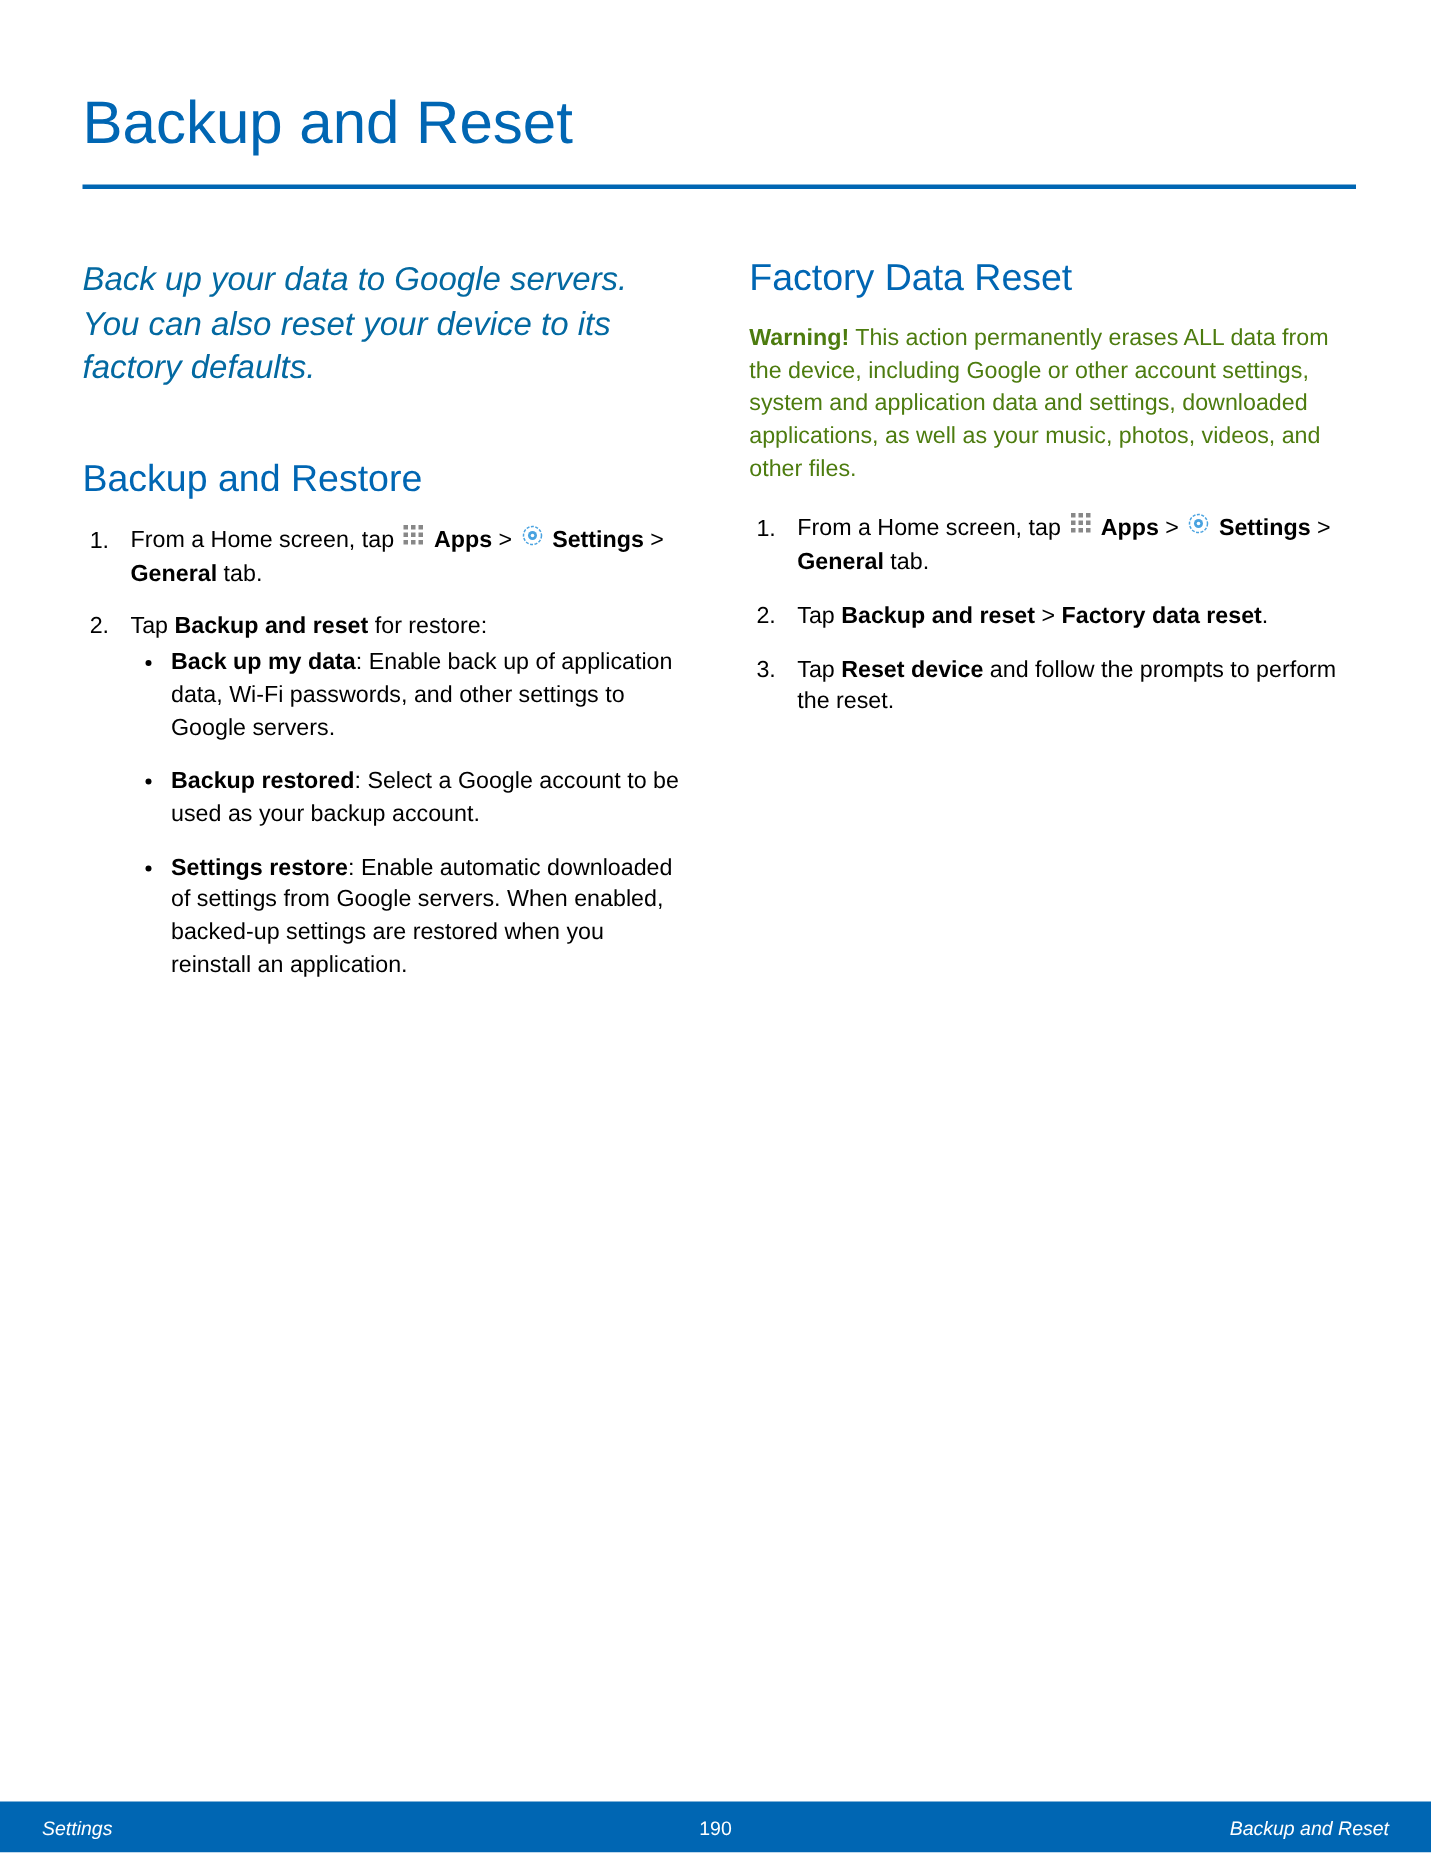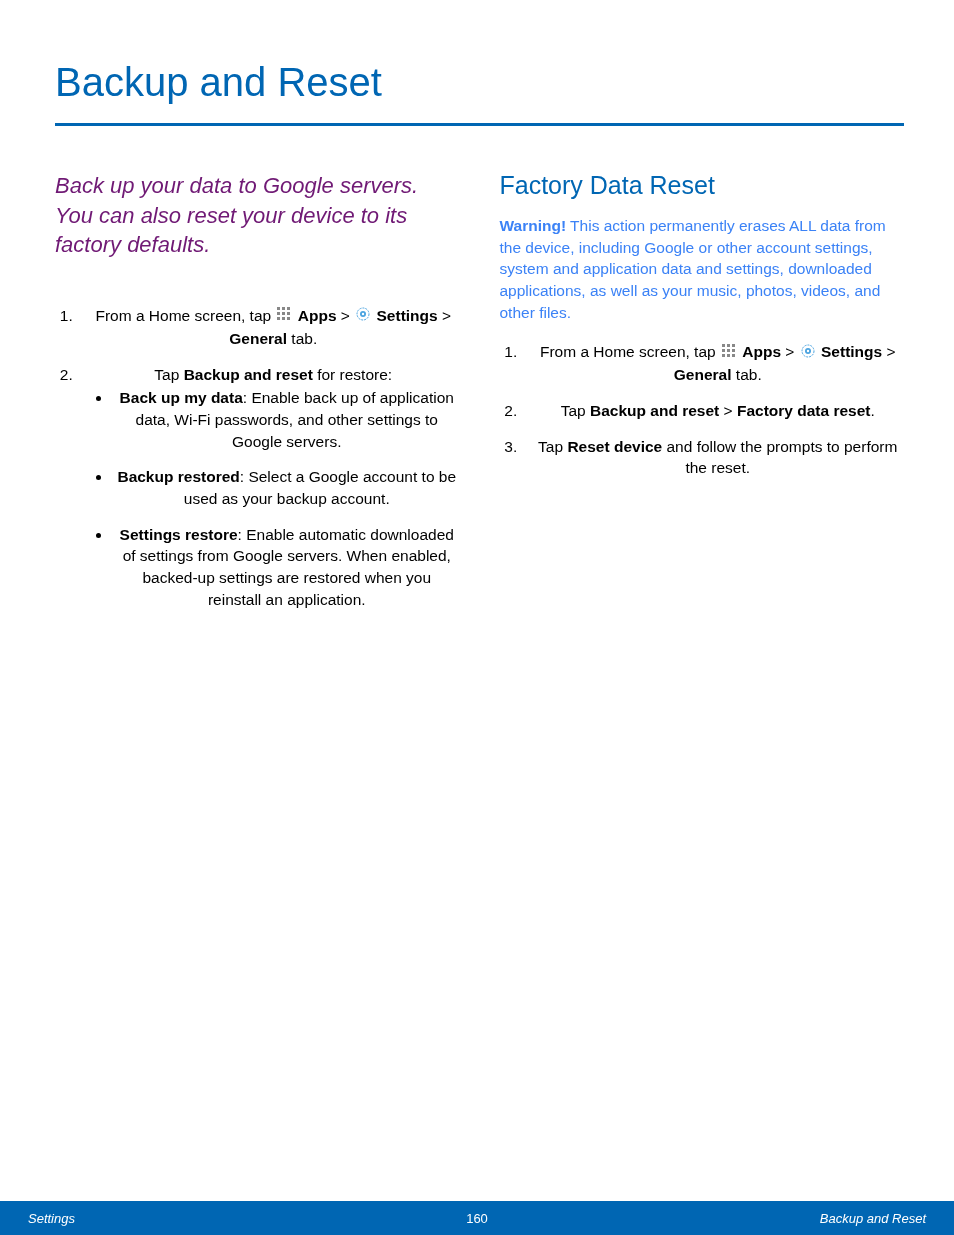--- a/index.html
+++ b/index.html
@@ -26,53 +26,52 @@
     display: flex;
     gap: 40px;
   }
   .col {
     flex: 1;
     min-width: 0;
   }
   .intro {
     font-size: 22px;
     font-style: italic;
-    color: #701a75;
+    color: #0369a1;
     line-height: 1.35;
     margin-bottom: 45px;
   }
   .section-h {
     font-size: 25px;
     color: #0066b3;
     font-weight: 400;
     margin-bottom: 15px;
   }
   .body-p {
     font-size: 15.5px;
     line-height: 1.35;
     margin-bottom: 18px;
   }
   .warning-p {
     font-size: 15.5px;
     line-height: 1.4;
-    color: #3b82f6;
+    color: #4d7c0f;
     margin-bottom: 18px;
   }
   .warning-label {
     font-weight: bold;
   }
   ol.steps {
     font-size: 15.5px;
     line-height: 1.4;
     padding-left: 22px;
   }
   ol.steps > li {
     margin-bottom: 14px;
     padding-left: 10px;
-    text-align: center;
   }
   ul.bullets {
     list-style: disc;
     padding-left: 25px;
     margin-top: 2px;
   }
   ul.bullets > li {
     margin-bottom: 14px;
     padding-left: 2px;
   }
@@ -108,20 +107,21 @@
 <body>
 
 <div class="page">
   <h1 class="title">Backup and Reset</h1>
 
   <div class="columns">
 
     <div class="col">
       <p class="intro">Back up your data to Google servers. You can also reset your device to its factory defaults.</p>
 
+      <h2 class="section-h">Backup and Restore</h2>
 
       <ol class="steps">
         <li>
           <span>From a Home screen, tap </span><span class="icon"><svg width="16" height="16" viewBox="0 0 16 16">
                 <g fill="#888">
                   <rect x="1" y="1" width="3" height="3"></rect>
                   <rect x="6" y="1" width="3" height="3"></rect>
                   <rect x="11" y="1" width="3" height="3"></rect>
                   <rect x="1" y="6" width="3" height="3"></rect>
                   <rect x="6" y="6" width="3" height="3"></rect>
@@ -182,15 +182,15 @@
         <li>
           <span>Tap </span><b>Reset device</b><span> and follow the prompts to perform the reset.</span>
         </li>
       </ol>
     </div>
   </div>
 </div>
 
 <div class="footer">
   <span>Settings</span>
-  <span class="footer-center">160</span>
+  <span class="footer-center">190</span>
   <span>Backup and Reset</span>
 </div>
 
 </body></html>

